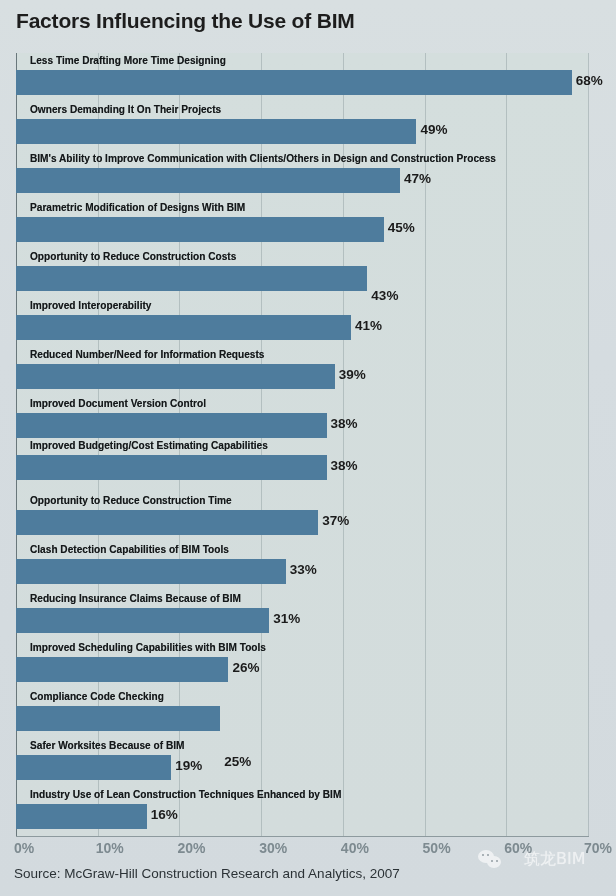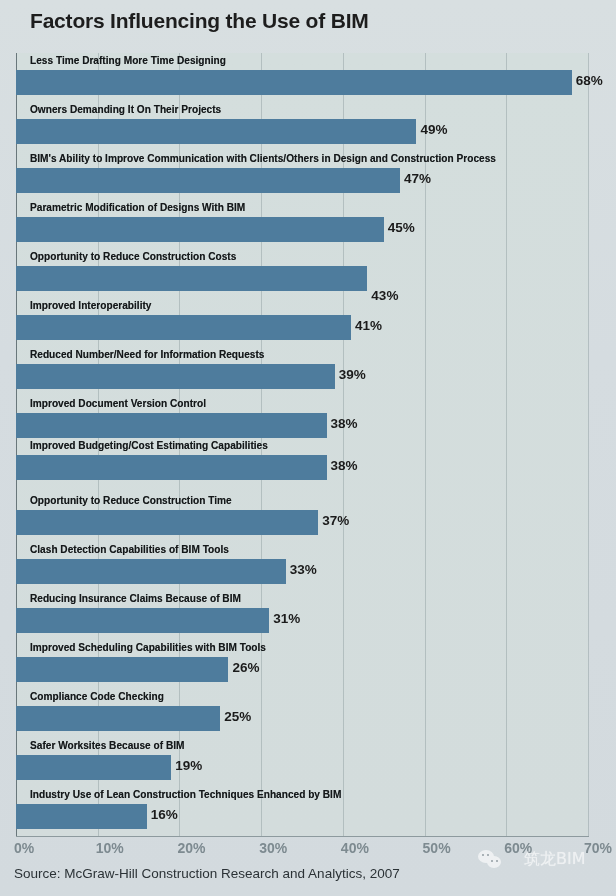--- a/index.html
+++ b/index.html
@@ -19,21 +19,21 @@
     position: absolute;
     left: 0; top: 0;
     width: 616px;
     height: 896px;
     background: linear-gradient(180deg,#d8dfe1 0%, #d5dce0 40%, #d3dade 100%);
   }
 
   
   .chart-title {
     position: absolute;
-    left: 30px;
+    left: 16px;
     top: 9px;
     font-size: 21px;
     font-weight: bold;
     color: #1d1d1d;
     letter-spacing: -0.2px;
     font-family: "Liberation Sans", sans-serif;
     white-space: nowrap;
   }
 
   
@@ -317,21 +317,21 @@
           <div class="bar-label">Improved Scheduling Capabilities with BIM Tools</div>
           <div class="bar-wrap">
             <div class="bar" style="width: 212.457px; background: rgb(78, 124, 157);"></div>
             <div class="bar-value" style="left: 216.457px;">26%</div>
           </div>
         </div>
         <div class="bar-row" style="top: 636.188px; height: 48.9375px;">
           <div class="bar-label">Compliance Code Checking</div>
           <div class="bar-wrap">
             <div class="bar" style="width: 204.286px; background: rgb(78, 124, 157);"></div>
-            <div class="bar-value" style="left: 208.286px;">25%</div>
+            <div class="bar-value" style="left: 208.286px; margin-top: 45px;">25%</div>
           </div>
         </div>
         <div class="bar-row" style="top: 685.125px; height: 48.9375px;">
           <div class="bar-label">Safer Worksites Because of BIM</div>
           <div class="bar-wrap">
             <div class="bar" style="width: 155.257px; background: rgb(78, 124, 157);"></div>
             <div class="bar-value" style="left: 159.257px;">19%</div>
           </div>
         </div>
         <div class="bar-row" style="top: 734.062px; height: 48.9375px;">

